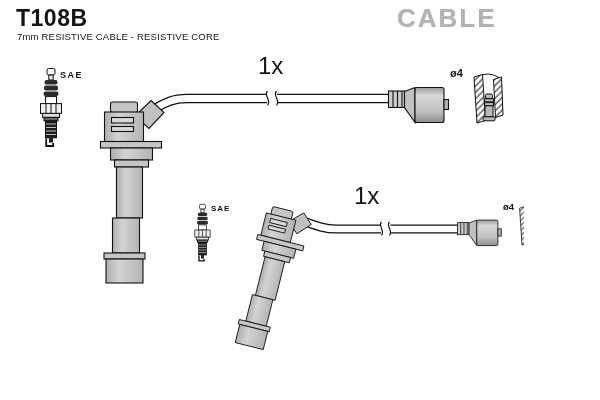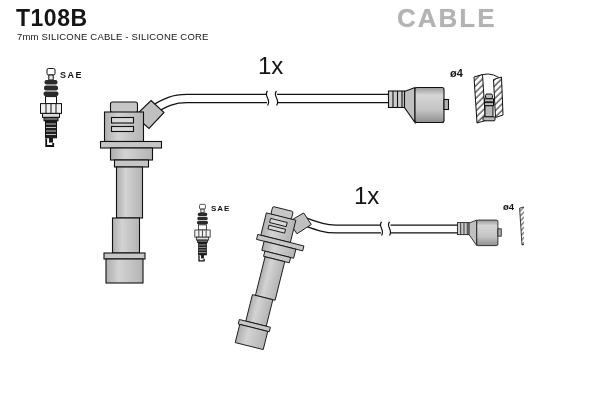--- a/index.html
+++ b/index.html
@@ -133,21 +133,21 @@
         <path d="M389.5,222 c-4,4.5 4,8 0,13.5"></path>
       </g>
       <use href="#sparkplug" transform="translate(193,204) scale(0.73)"></use>
       <use href="#boot" transform="translate(208.4 108.4) rotate(14) scale(0.78)"></use>
       <use href="#endconn" transform="translate(173.8 156.2) scale(0.73)"></use>
       <use href="#xsec" transform="translate(140.4 146.6) scale(0.8)"></use>
     </g>
   </svg>
 
   <div class="lbl" id="part-number">T108B</div>
-  <div class="lbl" id="description">7mm SILICONE CABLE - SILICONE CORE</div>
+  <div class="lbl" id="description">7mm RESISTIVE CABLE - RESISTIVE CORE</div>
   <div class="lbl" id="brand-logo">CABLE</div>
 
   <div class="lbl" id="sae-1">SAE</div>
   <div class="lbl" id="qty-1">1x</div>
   <div class="lbl" id="dia-1">ø4</div>
   <div class="lbl" id="sae-2">SAE</div>
   <div class="lbl" id="qty-2">1x</div>
   <div class="lbl" id="dia-2">ø4</div>
 </div>
 

